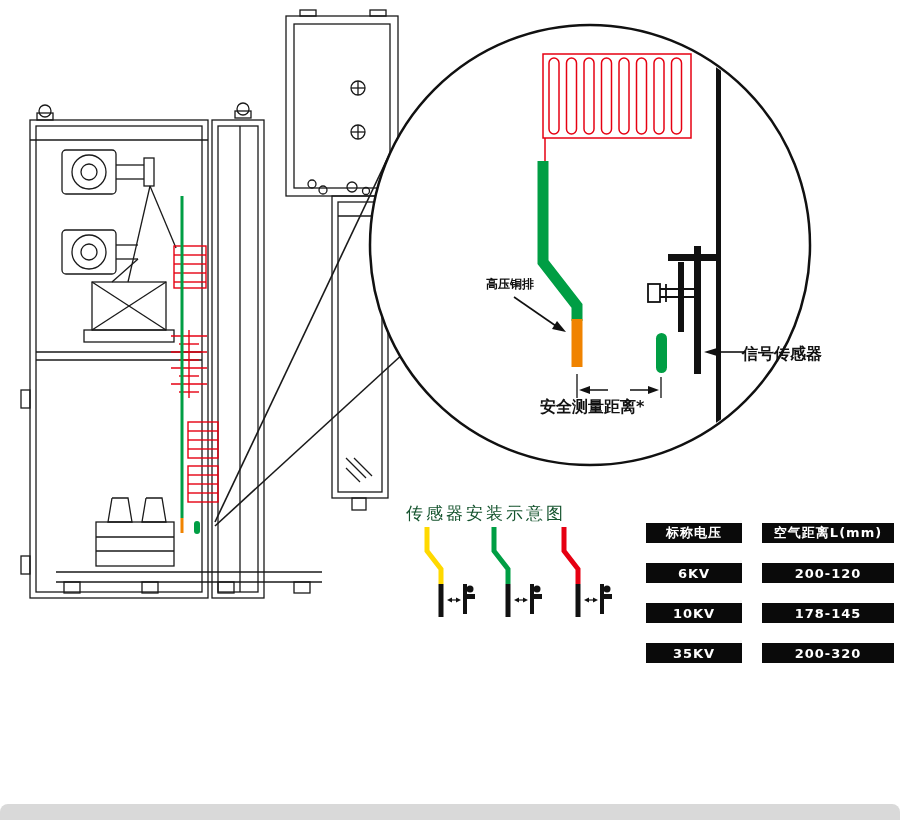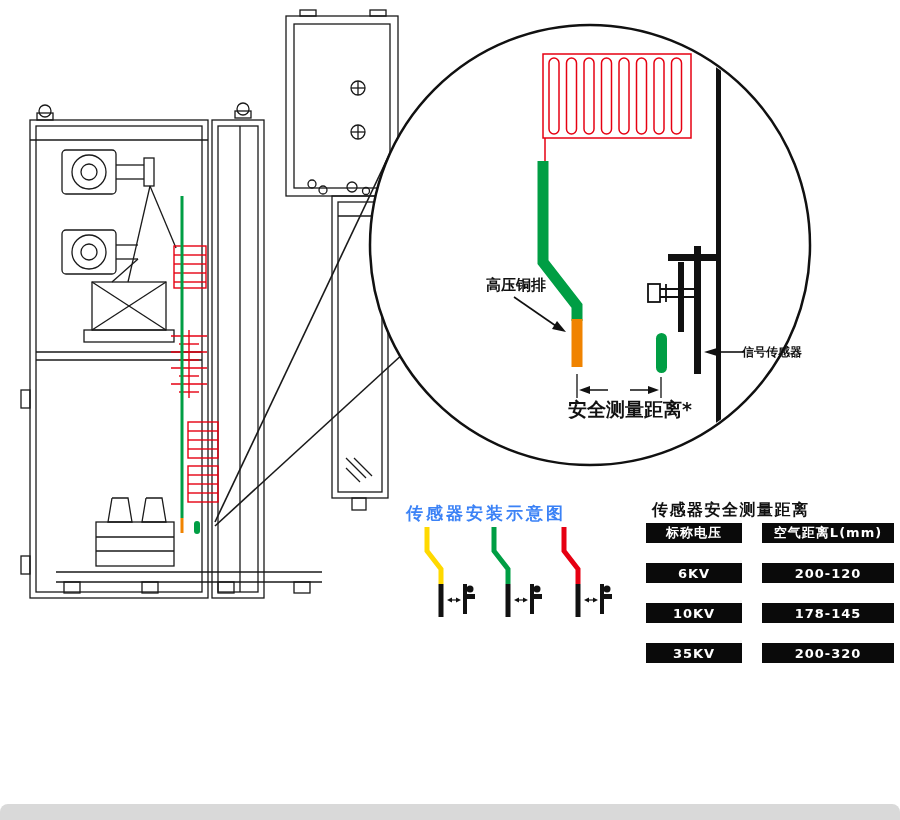--- a/index.html
+++ b/index.html
@@ -1,24 +1,24 @@
 <!DOCTYPE html>
 <html><head>
 <meta charset="utf-8">
 <style>
   html,body{margin:0;padding:0}
   body{width:900px;height:820px;position:relative;background:#fff;
        font-family:"DejaVu Sans",sans-serif;color:#111;overflow:hidden}
   .stage{position:absolute;inset:0}
   .art{position:absolute;left:0;top:0}
   .lbl{position:absolute;white-space:nowrap;font-weight:600;color:#111}
-  #lbl-busbar{left:486px;top:276px;font-size:15px}
-  #lbl-sensor{left:742px;top:344px;font-size:12px}
-  #lbl-distance{left:568px;top:397px;font-size:19px}
-  #install-title{left:406px;top:502px;font-size:17px;font-weight:700;color:#3b82f6;letter-spacing:3px}
+  #lbl-busbar{left:486px;top:276px;font-size:12px}
+  #lbl-sensor{left:742px;top:344px;font-size:16px}
+  #lbl-distance{left:540px;top:397px;font-size:16px}
+  #install-title{left:406px;top:502px;font-size:17px;font-weight:400;color:#14532d;letter-spacing:3px}
   #table-title{left:652px;top:500px;font-size:16px;font-weight:700;letter-spacing:1.5px}
   .dist-table{position:absolute;left:646px;top:523px;display:grid;
               grid-template-columns:96px 132px;gap:20px}
   .dt-cell{background:#0a0a0a;color:#fff;height:20px;display:flex;align-items:center;
            justify-content:center;font-size:13px;font-weight:700;letter-spacing:1px}
   .footer-text{position:absolute;left:30px;top:642px;width:848px;font-size:21px;
                line-height:36px;font-weight:600;letter-spacing:.5px;text-align:justify;margin:0}
   .bottom-bar{position:absolute;left:0;top:804px;width:900px;height:16px;
               background:#d9d9d9;border-radius:8px 8px 0 0}
 </style>
@@ -215,21 +215,20 @@
         <circle cx="607" cy="589" r="3.5" fill="#111"></circle>
         <rect x="604" y="594" width="8" height="5" fill="#111"></rect>
       </g>
     </g>
   </svg>
 
   <div class="lbl" id="lbl-busbar">高压铜排</div>
   <div class="lbl" id="lbl-sensor">信号传感器</div>
   <div class="lbl" id="lbl-distance">安全测量距离*</div>
   <div class="lbl" id="install-title">传感器安装示意图</div>
-  <div class="lbl" id="table-title">传感器安全测量距离</div>
 
   <div class="dist-table">
     <div class="dt-cell">标称电压</div>
     <div class="dt-cell">空气距离L(mm)</div>
     <div class="dt-cell">6KV</div>
     <div class="dt-cell">200-120</div>
     <div class="dt-cell">10KV</div>
     <div class="dt-cell">178-145</div>
     <div class="dt-cell">35KV</div>
     <div class="dt-cell">200-320</div>

